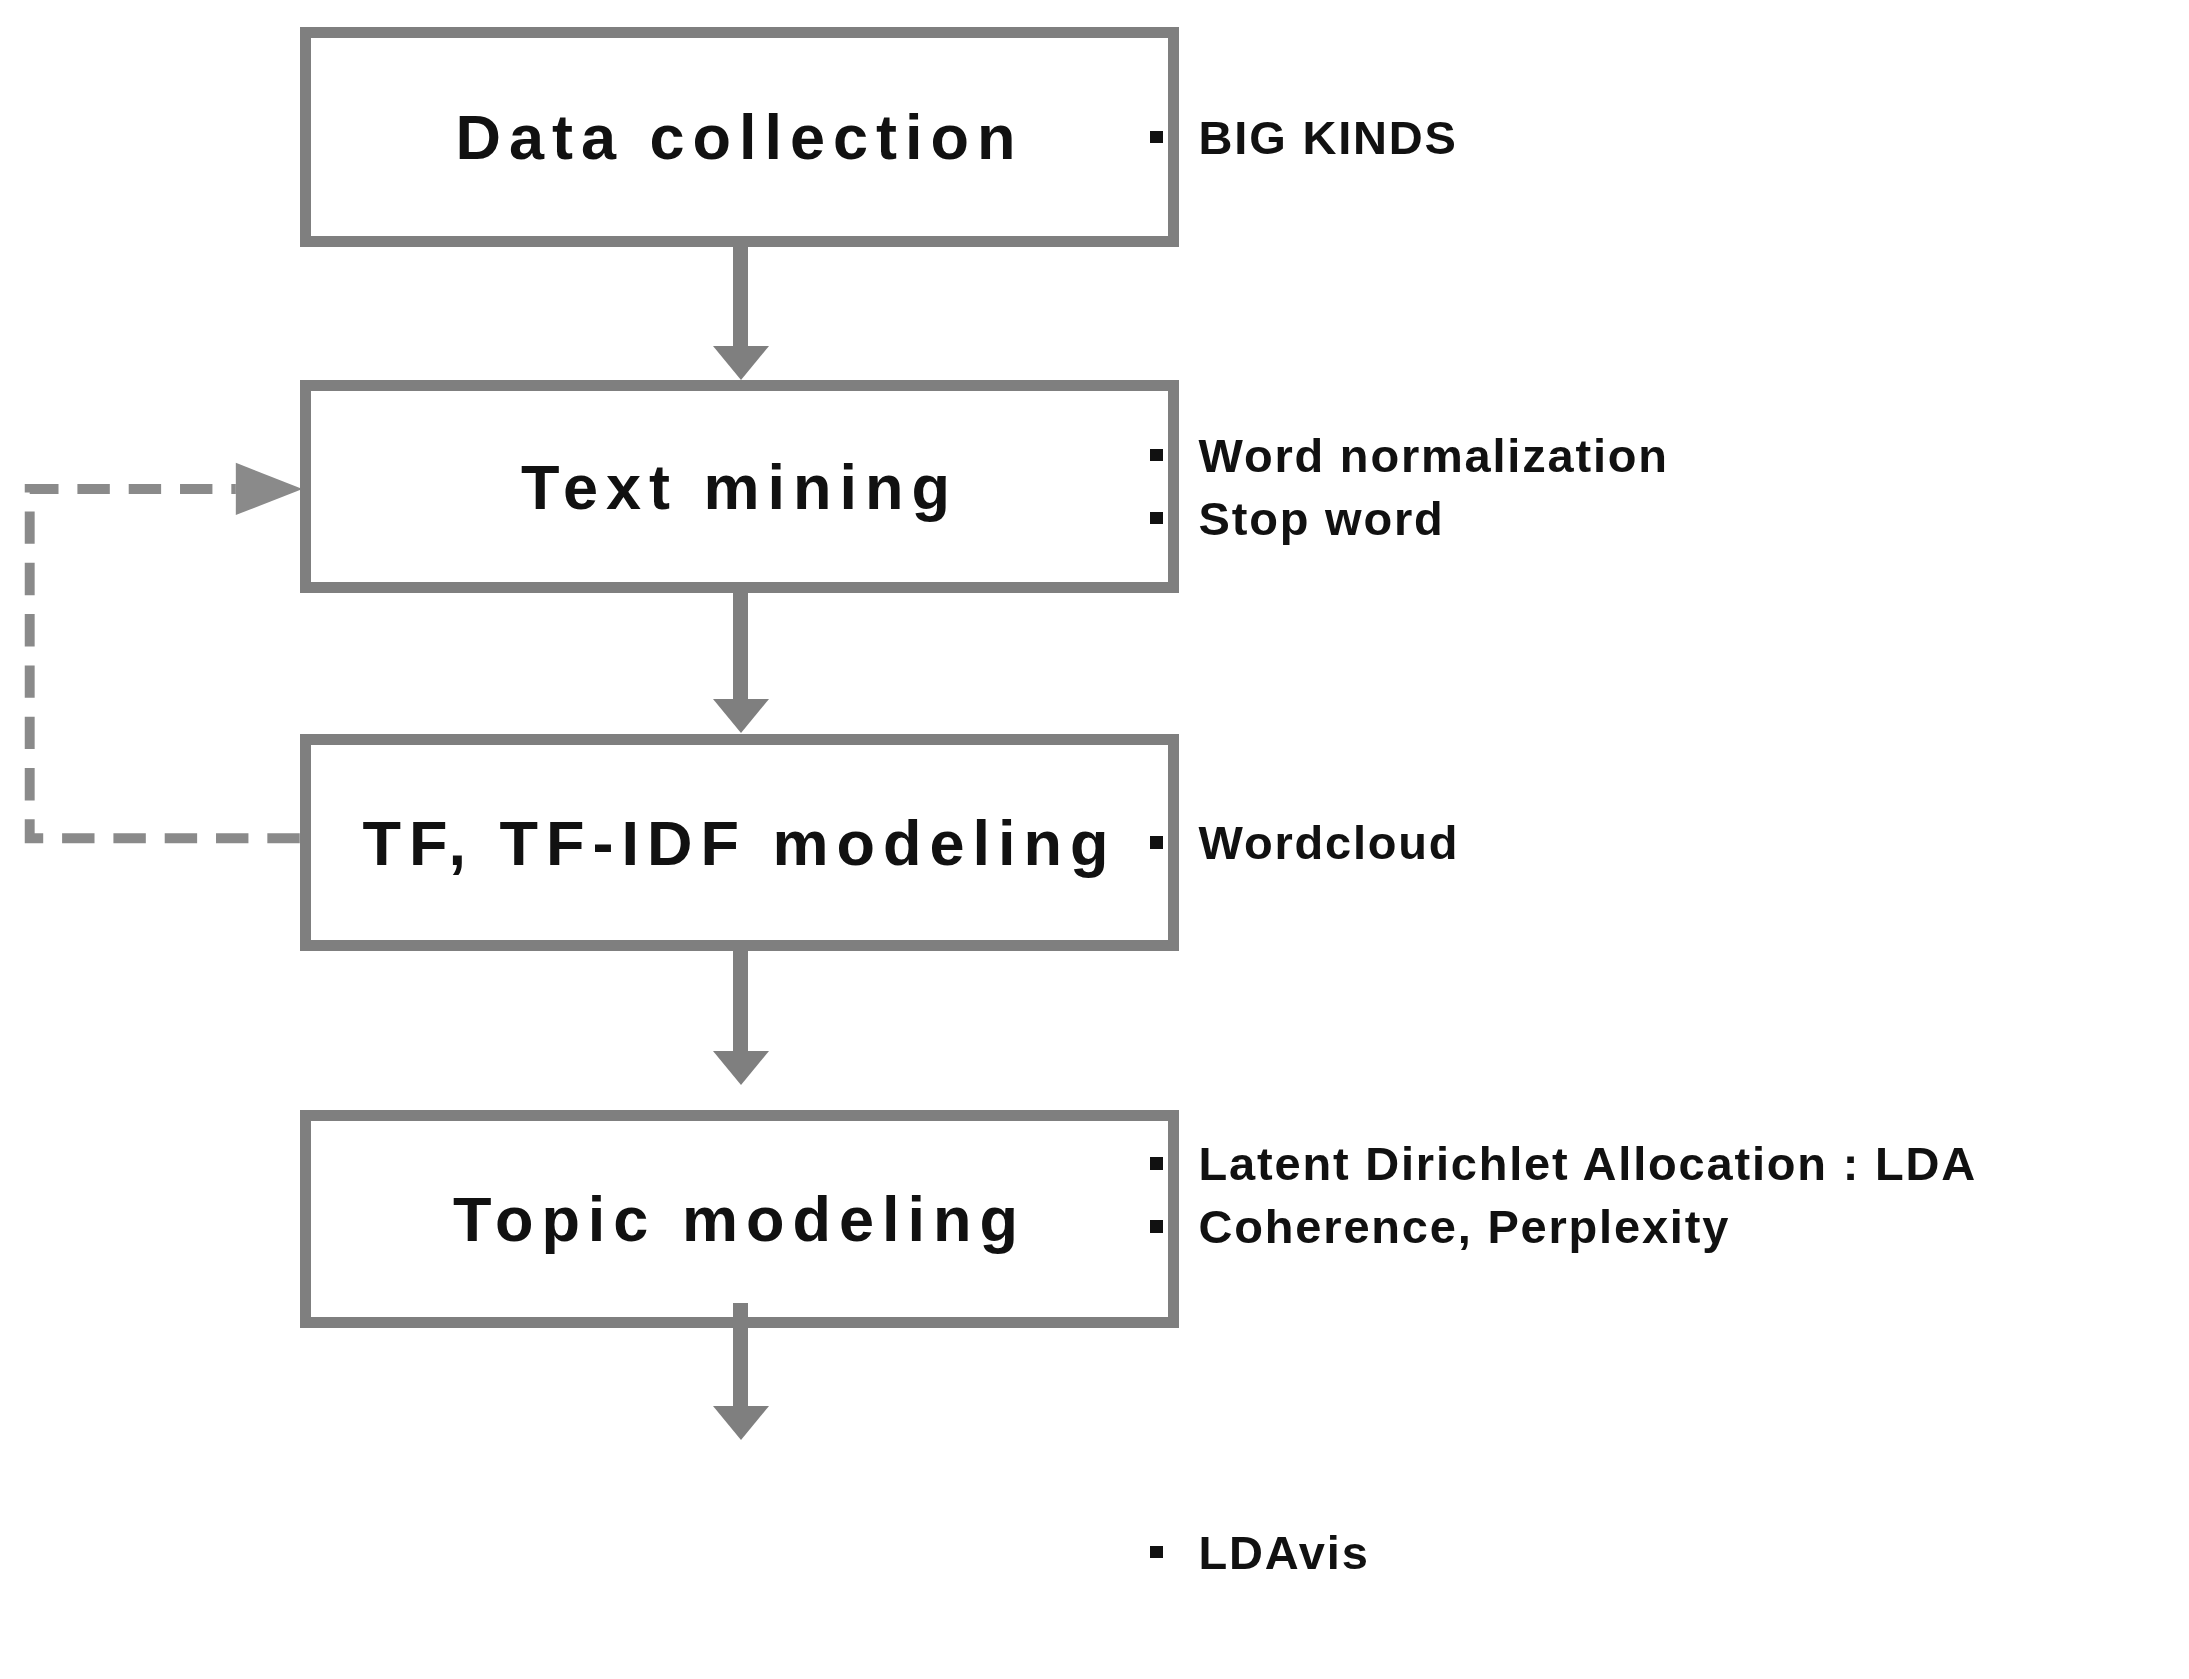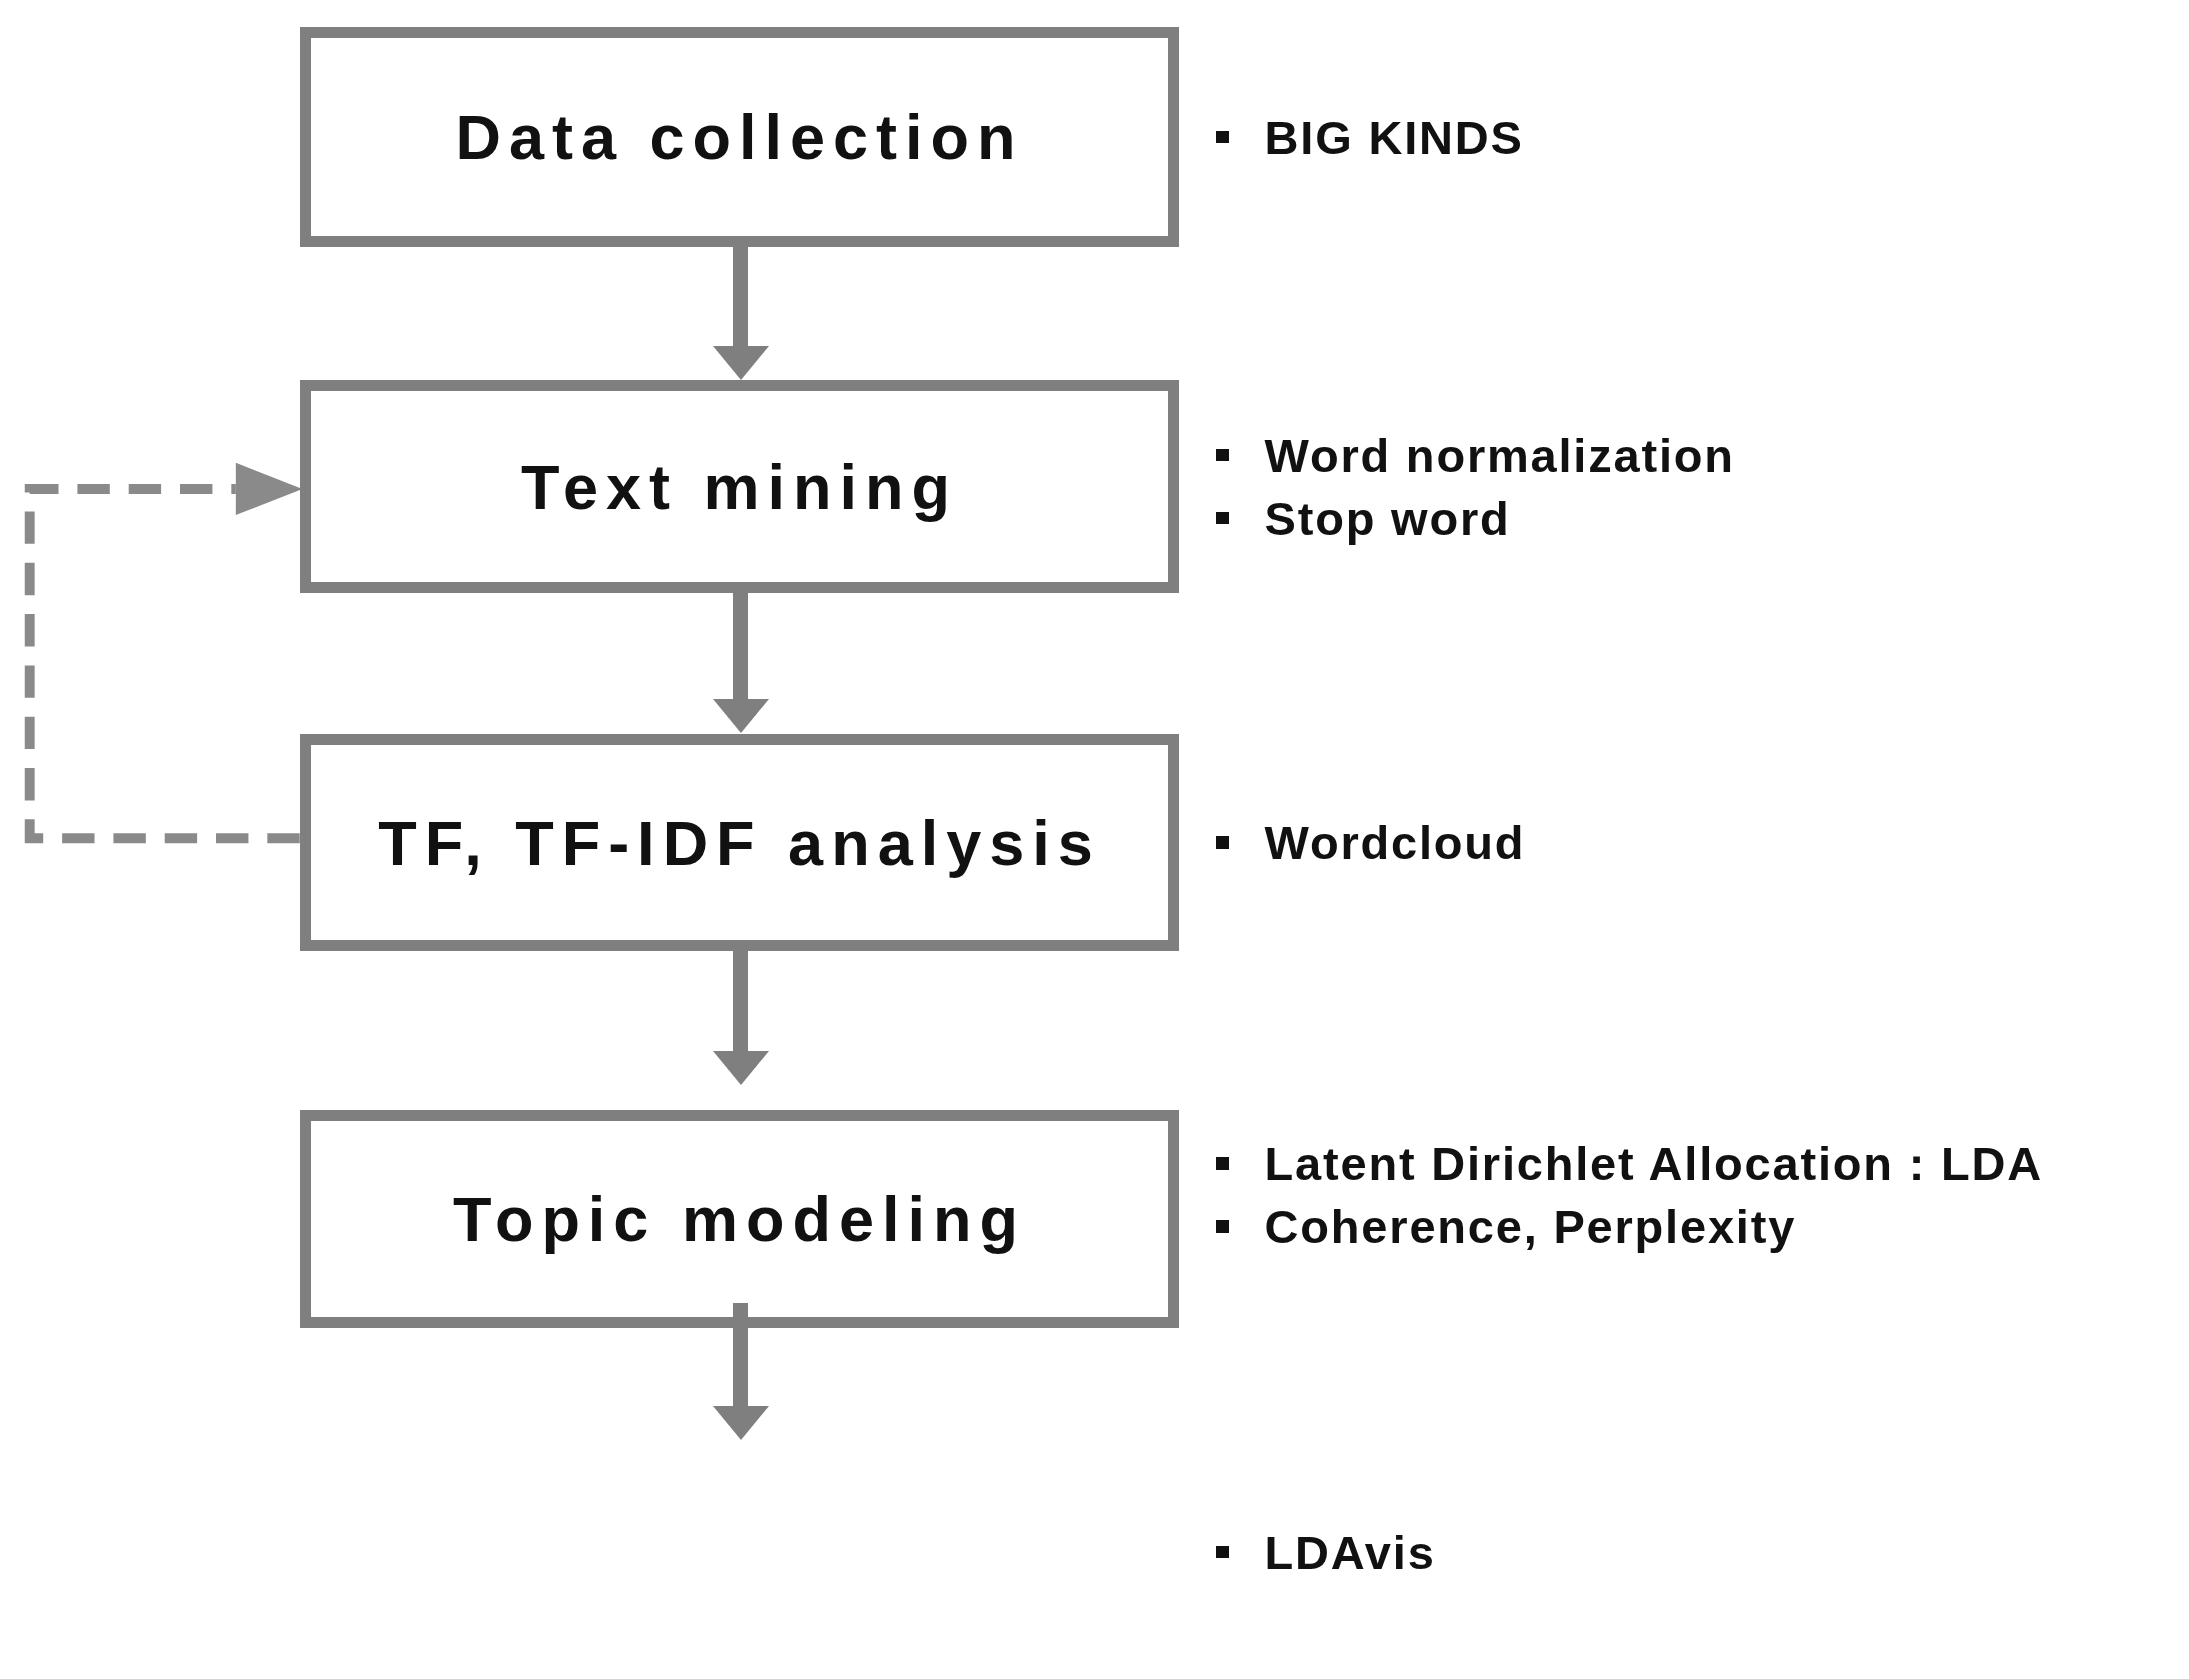--- a/index.html
+++ b/index.html
@@ -57,21 +57,21 @@
     background:var(--arrow);
   }
   .arrow .head{
     width:0;height:0;
     border-left:28px solid transparent;
     border-right:28px solid transparent;
     border-top:34px solid var(--arrow);
   }
   .notes{
     position:absolute;
-    left:1216px;width:972px;
+    left:1150px;width:972px;
     display:flex;flex-direction:column;justify-content:center;
   }
   .note{
     height:63px;
     display:flex;align-items:center;
   }
   .bullet{
     width:12.6px;height:12.6px;
     background:var(--text);
     margin-right:36px;
@@ -97,21 +97,21 @@
 
   <div class="step-box" style="top:27px;height:220px">
     <span class="step-label">Data collection</span>
   </div>
 
   <div class="step-box" style="top:380px;height:213px">
     <span class="step-label">Text mining</span>
   </div>
 
   <div class="step-box" style="top:734px;height:217px">
-    <span class="step-label">TF, TF-IDF analysis</span>
+    <span class="step-label">TF, TF-IDF modeling</span>
   </div>
 
   <div class="step-box" style="top:1110px;height:218px">
     <span class="step-label">Topic modeling</span>
   </div>
 
 
   <div class="arrow" style="top:247px;height:133px">
     <div class="shaft"></div>
     <div class="head"></div>

